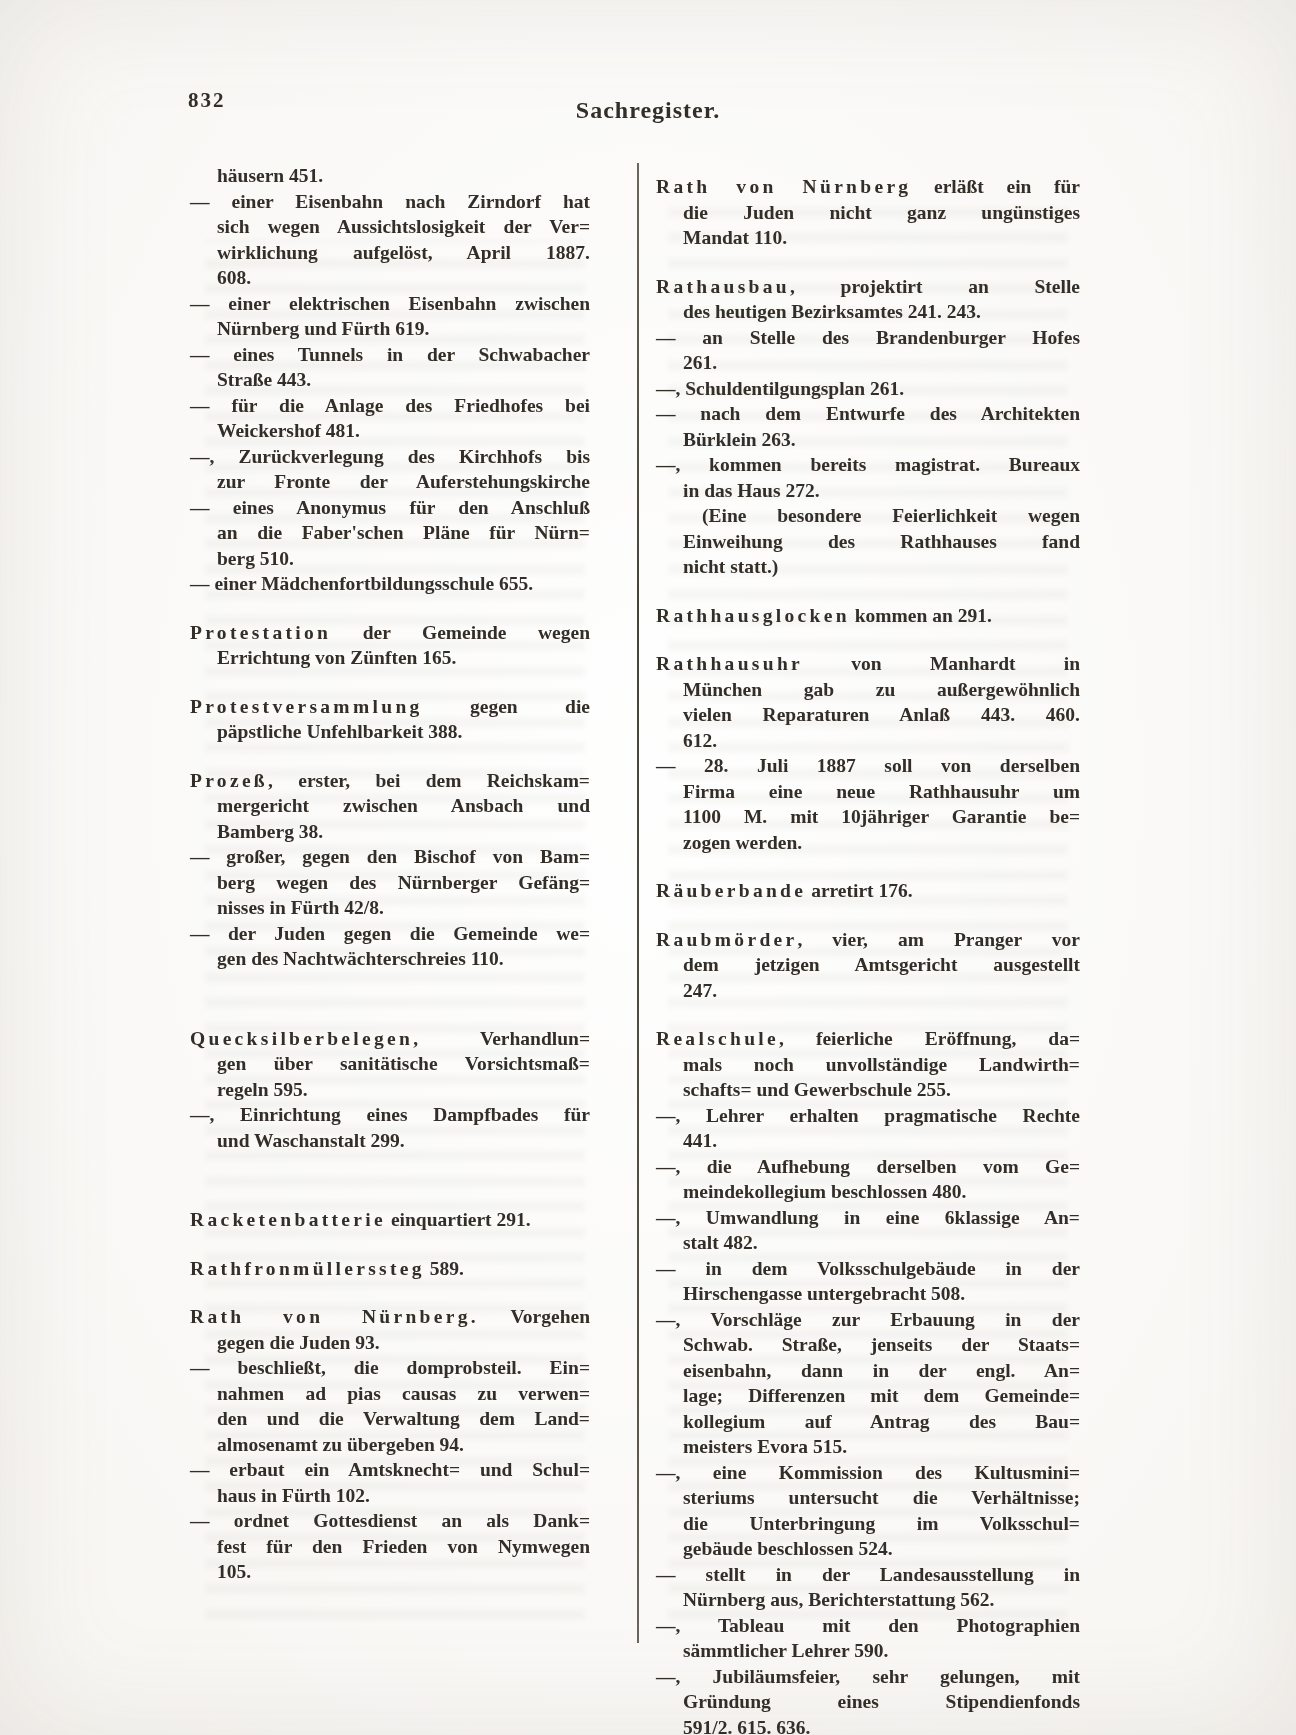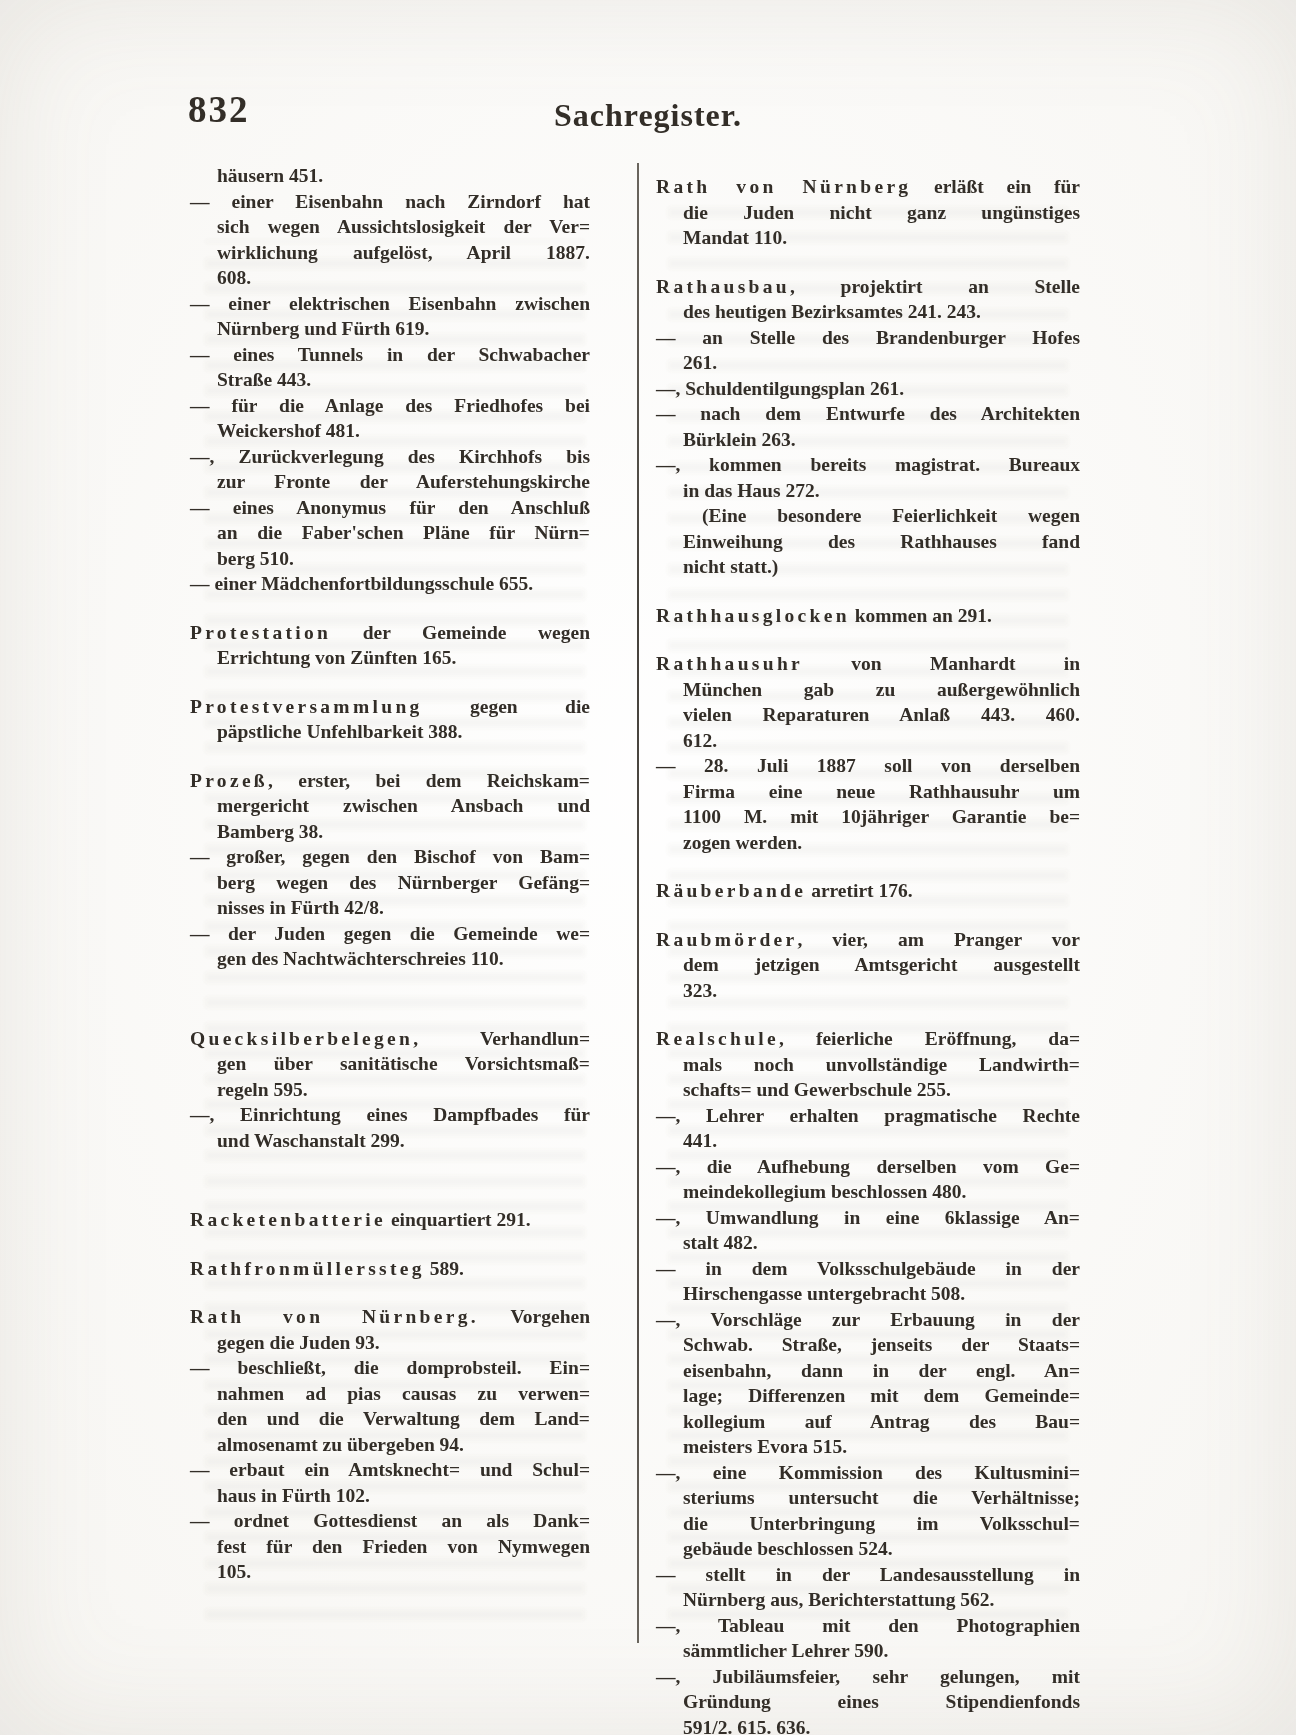--- a/index.html
+++ b/index.html
@@ -23,25 +23,25 @@
       rgba(125,117,100,0.060) 0 11px,
       rgba(125,117,100,0.0) 11px 25.5px);
     filter:blur(2px);
     opacity:.8;
   }
   .ghost.left{left:205px;top:240px;width:380px;height:1380px;}
   .ghost.right{left:668px;top:200px;width:400px;height:1420px;}
 
   .page-number{
     position:absolute;left:188px;top:88px;
-    font-size:37px;font-weight:bold;letter-spacing:2px;
+    font-size:21px;font-weight:bold;letter-spacing:2px;
   }
   .page-header{
     position:absolute;left:0;right:0;top:97px;text-align:center;
-    font-size:32px;font-weight:bold;letter-spacing:1px;
+    font-size:24px;font-weight:bold;letter-spacing:1px;
   }
   .column-divider{
     position:absolute;left:637px;top:163px;width:2px;height:1480px;
     background:linear-gradient(#6a655e, #46423c 30%, #55504a 80%, #6a655e);
   }
   .column{
     position:absolute;
     font-size:19.5px;line-height:25.5px;font-weight:bold;
   }
   .column.left{left:190px;top:163px;width:400px;}
@@ -205,21 +205,21 @@
       <div class="line cont">Firma eine neue Rathhausuhr um</div>
       <div class="line cont">1100 M. mit 10jähriger Garantie be=</div>
       <div class="line cont last">zogen werden.</div>
     </div>
     <div class="entry has-head">
       <div class="line first last"><span class="head">Räuberbande</span> arretirt 176.</div>
     </div>
     <div class="entry has-head">
       <div class="line first"><span class="head">Raubmörder</span>, vier, am Pranger vor</div>
       <div class="line cont">dem jetzigen Amtsgericht ausgestellt</div>
-      <div class="line cont last">323.</div>
+      <div class="line cont last">247.</div>
     </div>
     <div class="entry has-head">
       <div class="line first"><span class="head">Realschule</span>, feierliche Eröffnung, da=</div>
       <div class="line cont">mals noch unvollständige Landwirth=</div>
       <div class="line cont last">schafts= und Gewerbschule 255.</div>
     </div>
     <div class="entry">
       <div class="line first">—, Lehrer erhalten pragmatische Rechte</div>
       <div class="line cont last">441.</div>
     </div>

